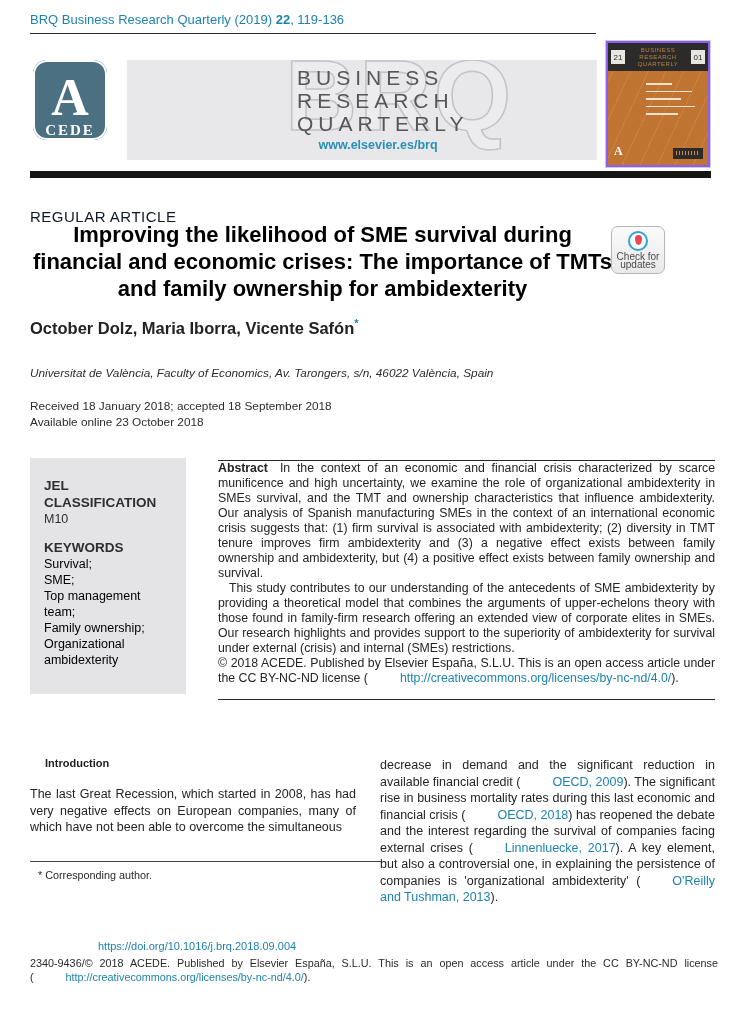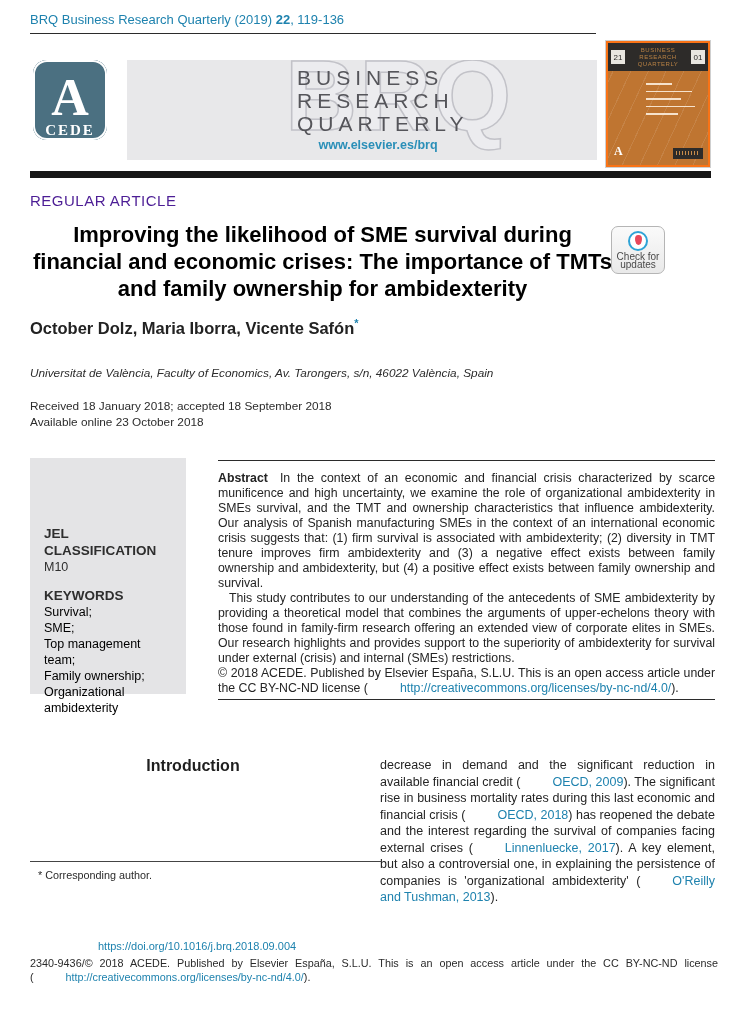--- a/index.html
+++ b/index.html
@@ -22,21 +22,21 @@
                font-size:15px;letter-spacing:2px;line-height:20px;}
 
   .banner{top:60px;left:127px;width:470px;height:100px;background:#e8e8ea;overflow:hidden;}
   .banner .backdrop{position:absolute;left:158px;top:-22px;font-size:100px;font-weight:bold;
                     letter-spacing:2px;color:#ececef;-webkit-text-stroke:1.5px #c2c2c8;}
   .banner .words{position:absolute;left:170px;top:6px;font-size:21px;line-height:23px;
                  letter-spacing:5px;color:#55555a;font-weight:normal;}
   .banner .url{position:absolute;left:0;right:0;bottom:8px;text-align:center;font-size:12.5px;
                color:#2a8fb8;font-weight:bold;}
 
-  .cover{top:40px;left:605px;width:100px;height:122px;background:#f97316;padding:2px;
+  .cover{top:40px;left:605px;width:100px;height:122px;background:#8b5cf6;padding:2px;
          border:1px solid #cfcfcf;}
   .cover .inner{position:relative;width:100%;height:100%;background:#bf7531;
      background-image:repeating-linear-gradient(115deg, rgba(255,255,255,0.10) 0 1px, transparent 1px 16px);}
   .cover .band{position:absolute;top:0;left:0;right:0;height:28px;background:#2d2b29;display:flex;
                align-items:center;justify-content:space-between;padding:0 3px;box-sizing:border-box;}
   .cover .volbox{width:14px;height:14px;background:#e9e6e0;color:#2d2b29;font-size:8px;
                  display:flex;align-items:center;justify-content:center;}
   .cover .cover-title{color:#b98244;font-size:6px;line-height:7px;text-align:center;letter-spacing:0.5px;}
   .cover .lines{position:absolute;top:40px;left:38%;width:58%;}
   .cover .lines i{display:block;height:1.5px;background:rgba(255,246,232,0.85);margin-bottom:6px;}
@@ -47,56 +47,56 @@
   .cover .lines i:nth-child(5){width:55%;}
   .cover .mark{position:absolute;left:6px;bottom:6px;color:#fff;font-family:"Liberation Serif","DejaVu Serif",serif;
                font-weight:bold;font-size:12px;}
   .cover .barcode{position:absolute;right:5px;bottom:6px;width:30px;height:11px;background:#2d2b29;}
   .cover .barcode i{display:block;margin:3px 3px 0 3px;height:4px;
                     background:repeating-linear-gradient(90deg,#c98c4a 0 1px,transparent 1px 3px);}
 
   .blackbar{top:171px;left:30px;width:681px;height:7px;background:#161616;}
 
   
-  .kind{top:192px;left:30px;font-size:15px;letter-spacing:0.5px;color:#4c1d95;}
+  .kind{top:208px;left:30px;font-size:15px;letter-spacing:0.5px;color:#0f172a;}
   .title{top:221px;left:30px;width:585px;font-size:22px;font-weight:bold;color:#000000;line-height:27px;text-align:center;}
 
   .badge{top:226px;left:611px;width:52px;height:46px;background:linear-gradient(#fafafa,#e9e9e9);
          border:1px solid #b5b5b5;border-radius:7px;display:flex;flex-direction:column;align-items:center;
          justify-content:center;cursor:pointer;}
   .badge .ring{width:16px;height:16px;border-radius:50%;border:2.5px solid #2ea3d6;position:relative;
                background:#fff;margin-bottom:2px;}
   .badge .ring::after{content:"";position:absolute;left:4.5px;top:2px;width:7px;height:10px;
                background:#e8485c;border-radius:45% 45% 50% 50%/40% 40% 60% 60%;}
   .badge .lbl{font-size:10px;line-height:8.5px;color:#4a4a4a;text-align:center;width:46px;}
 
   .authors{top:317px;left:30px;font-size:16.5px;font-weight:bold;color:#222;}
   .authors .star{color:#1e82ae;font-size:11px;vertical-align:super;font-weight:bold;}
   .affil{top:366px;left:30px;font-size:11.8px;font-style:italic;color:#2c2c2c;}
   .dates{top:399px;left:30px;font-size:11.8px;line-height:15.5px;color:#2c2c2c;}
 
   
   .jelbox{top:458px;left:30px;width:156px;height:236px;background:#e4e4e6;box-sizing:border-box;
           padding:19px 12px 0 14px;}
-  .jelbox .h{font-size:13.5px;font-weight:bold;line-height:17px;color:#2e2e2e;margin-top:48px;}
+  .jelbox .h{font-size:13.5px;font-weight:bold;line-height:17px;color:#2e2e2e;}
   .jelbox .code{font-size:12.5px;line-height:16px;color:#2e2e2e;}
   .jelbox .kw{font-size:12.5px;line-height:16px;color:#000000;}
   .jelbox .kwh{margin-top:12px;}
 
   .abscol{top:460px;left:218px;width:497px;height:240px;border-top:1.2px solid #2b2b2b;
-          border-bottom:1.2px solid #2b2b2b;box-sizing:border-box;padding-top:10px;}
+          border-bottom:1.2px solid #2b2b2b;box-sizing:border-box;}
   .abscol p{margin:0;font-size:12.3px;line-height:15px;text-align:justify;color:#242424;}
   .abscol .ablabel{font-weight:bold;margin-right:12px;}
   .abscol .p2{text-indent:11px;}
   .link{color:#1e82ae;text-decoration:none;cursor:pointer;margin-left:32px;}
 
   
   .colL{top:757px;left:30px;width:326px;}
   .colR{top:757px;left:380px;width:335px;}
-  .colL h2{margin:0 0 17px 0;font-size:16px;color:#1f1f1f;text-align:center;}
+  .colL h2{margin:0 0 17px 15px;font-size:11px;color:#1f1f1f;}
   .coltext{font-size:12.5px;line-height:16.5px;text-align:justify;color:#242424;margin:0;}
 
   .footnote{top:861px;left:30px;width:352px;border-top:1px solid #444;padding-top:6px;
             font-size:10.8px;line-height:14px;color:#2a2a2a;}
   .footnote .ln{text-indent:8px;}
   .footnote .em{font-style:italic;}
 
   .doi{top:940px;left:30px;font-size:11px;color:#1e82ae;padding-left:36px;}
   .botline{top:956px;left:30px;width:688px;font-size:10.8px;line-height:14px;text-align:justify;color:#2a2a2a;}
 </style>
@@ -183,20 +183,21 @@
   </div>
 
   <div class="abs abscol">
     <p><span class="ablabel">Abstract</span><span>In the context of an economic and financial crisis characterized by scarce munificence and high uncertainty, we examine the role of organizational ambidexterity in SMEs survival, and the TMT and ownership characteristics that influence ambidexterity. Our analysis of Spanish manufacturing SMEs in the context of an international economic crisis suggests that: (1) firm survival is associated with ambidexterity; (2) diversity in TMT tenure improves firm ambidexterity and (3) a negative effect exists between family ownership and ambidexterity, but (4) a positive effect exists between family ownership and survival.</span></p>
     <p class="p2">This study contributes to our understanding of the antecedents of SME ambidexterity by providing a theoretical model that combines the arguments of upper-echelons theory with those found in family-firm research offering an extended view of corporate elites in SMEs. Our research highlights and provides support to the superiority of ambidexterity for survival under external (crisis) and internal (SMEs) restrictions.</p>
     <p><span>© 2018 ACEDE. Published by Elsevier España, S.L.U. This is an open access article under the CC BY-NC-ND license (</span><span class="link">http://creativecommons.org/licenses/by-nc-nd/4.0/</span><span>).</span></p>
   </div>
 
   <div class="abs colL">
     <h2>Introduction</h2>
+    <p class="coltext">The last Great Recession, which started in 2008, has had very negative effects on European companies, many of which have not been able to overcome the simultaneous</p>
   </div>
 
   <div class="abs colR">
     <p class="coltext"><span>decrease in demand and the significant reduction in available financial credit (</span><span class="link">OECD, 2009</span><span>). The significant rise in business mortality rates during this last economic and financial crisis (</span><span class="link">OECD, 2018</span><span>) has reopened the debate and the interest regarding the survival of companies facing external crises (</span><span class="link">Linnenluecke, 2017</span><span>). A key element, but also a controversial one, in explaining the persistence of companies is 'organizational ambidexterity' (</span><span class="link">O'Reilly and Tushman, 2013</span><span>).</span></p>
   </div>
 
   <div class="abs footnote">
     <div class="ln">* Corresponding author.</div>
   </div>
 

